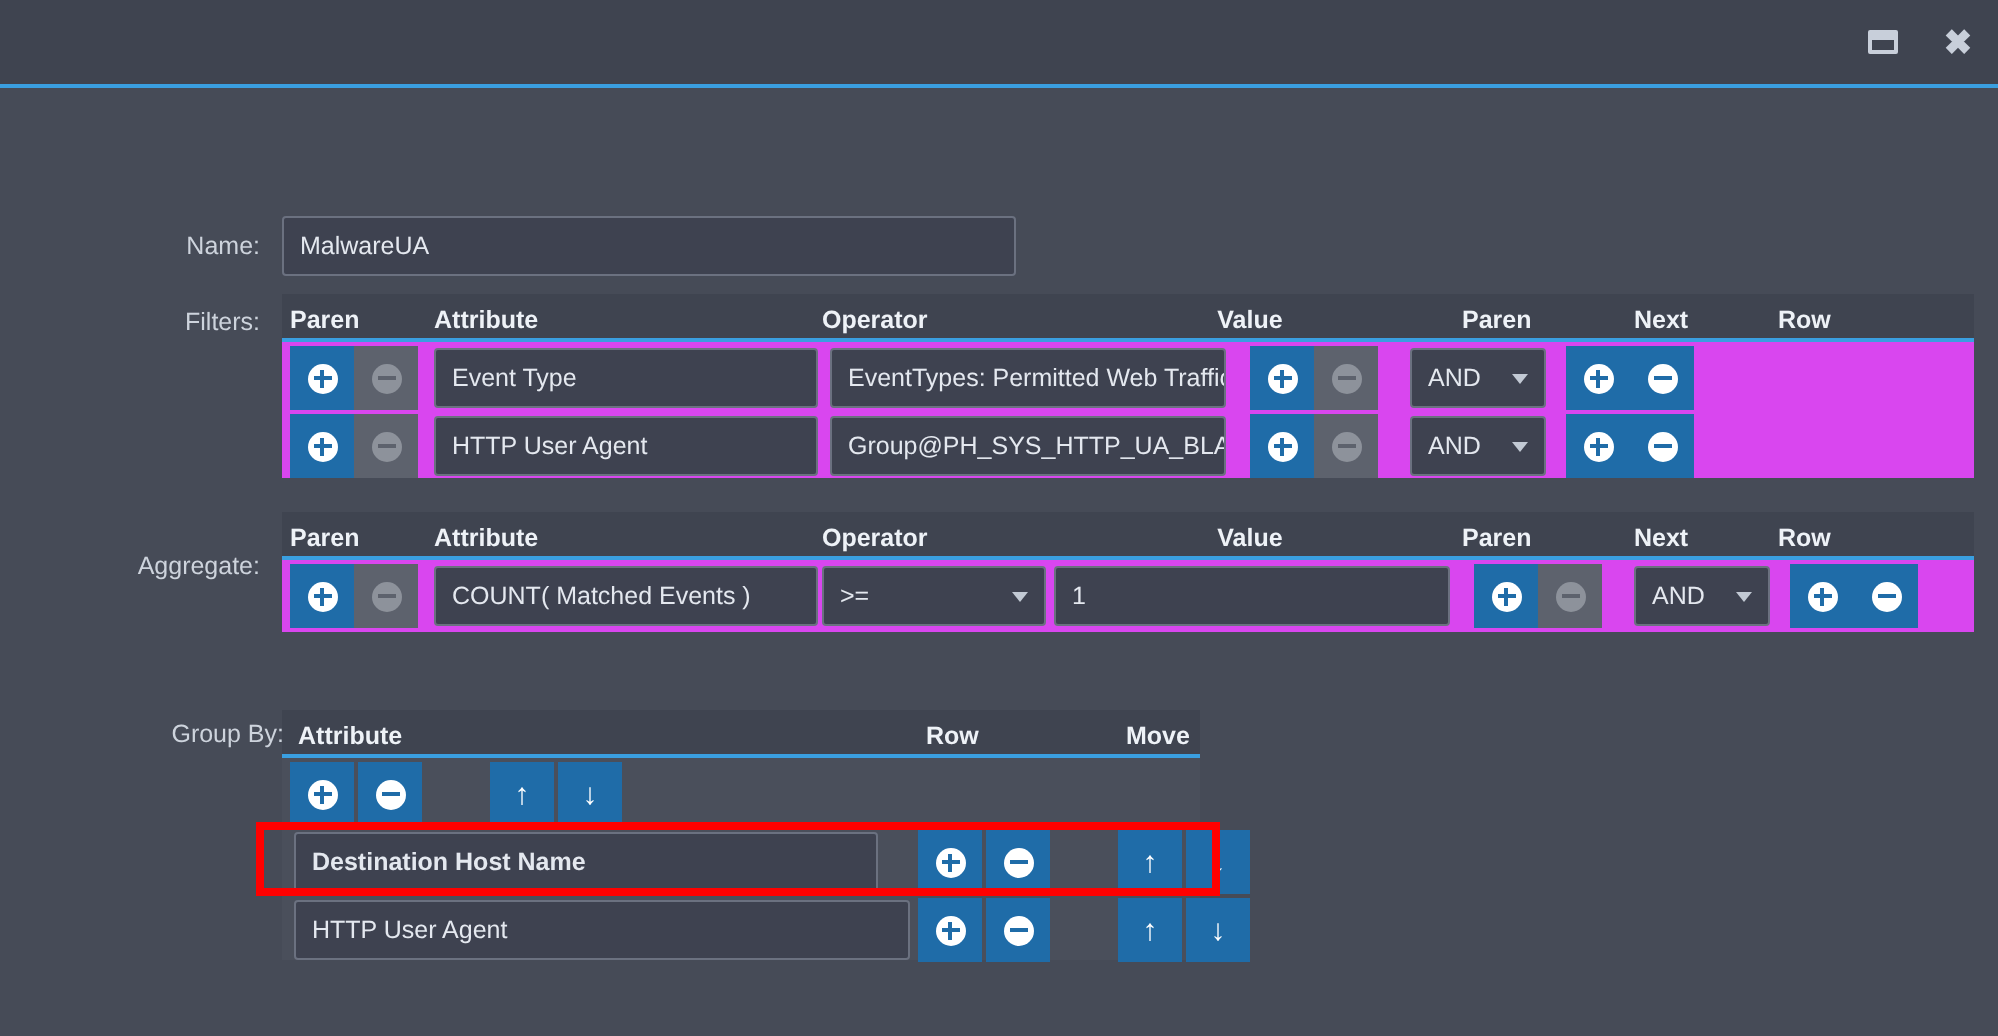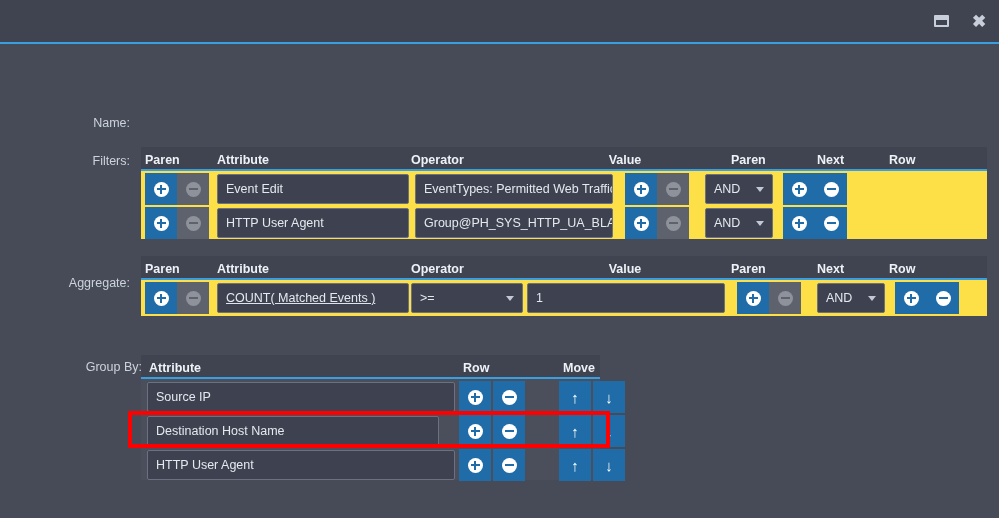--- a/index.html
+++ b/index.html
@@ -69,21 +69,21 @@
     border-radius: 2px;
     color: #e4e8ef;
     font-size: 12.5px;
     font-family: "Liberation Sans", sans-serif;
     padding: 0 8px;
   }
 
   
   .panel {
     position: absolute;
-    background: #fde047;
+    background: #d946ef;
   }
   .panel-head {
     display: flex;
     height: 24px;
     align-items: flex-end;
     border-bottom: 2px solid #3a9fe0;
     background: #3f4450;
   }
   .panel-head .hcell {
     font-size: 12.5px;
@@ -199,20 +199,21 @@
     </div>
     <div class="tb-btn">
       <div class="icon-close">✖</div>
     </div>
   </div>
 </div>
 
 <div class="dialog-body">
 
   <div class="field-label" style="left:0; top:72px;padding-left:13px;">Name:</div>
+  <input class="name-input" type="text" value="MalwareUA" style="">
 
   <div class="field-label" style="left:0; top:110px;">Filters:</div>
 
   <div class="panel" id="filters-panel" style="left:141px; top:103px; width:846px; height:92px;">
     <div class="panel-head">
       <div class="hcell c-paren">Paren</div>
       <div class="hcell c-attr">Attribute</div>
       <div class="hcell c-oper">Operator</div>
       <div class="hcell c-value">Value</div>
       <div class="hcell c-paren2">Paren</div>
@@ -223,21 +224,21 @@
     <div class="grid-row">
       <div class="c-paren" style="display:flex;padding-left:0;margin-left:4px;">
         <div class="sqbtn blue">
             <span class="glyph-plus"></span>
           </div>
         <div class="sqbtn gray">
             <span class="glyph-minus"></span>
           </div>
       </div>
       <div class="c-attr" style="padding-left:6px;">
-        <div class="txtfield" style="width:192px;">Event Edit</div>
+        <div class="txtfield" style="width:192px;">Event Type</div>
       </div>
       <div class="c-value" style="padding-left:4px;">
         <div class="txtfield" style="width:198px;">EventTypes: Permitted Web Traffic</div>
       </div>
       <div class="c-paren2" style="display:flex;padding-left:6px;">
         <div class="sqbtn blue">
             <span class="glyph-plus"></span>
           </div>
         <div class="sqbtn gray">
             <span class="glyph-minus"></span>
@@ -314,21 +315,21 @@
 
     <div class="grid-row">
       <div class="c-paren" style="display:flex;padding-left:0;margin-left:4px;">
         <div class="sqbtn blue">
             <span class="glyph-plus"></span>
           </div>
         <div class="sqbtn gray">
             <span class="glyph-minus"></span>
           </div>
       </div>
-      <div class="c-attr" style="padding-left:6px;text-decoration:underline;">
+      <div class="c-attr" style="padding-left:6px;">
         <div class="txtfield" style="width:192px;">COUNT( Matched Events )</div>
       </div>
       <div class="c-oper" style="padding-left:0;">
         <div class="selfield" style="width:112px;">
           <span>&gt;=</span>
           <span class="chev"></span>
         </div>
       </div>
       <div class="c-value" style="padding-left:4px;">
         <div class="txtfield" style="width:198px;">1</div>
@@ -361,44 +362,41 @@
   <div class="field-label" style="left:12px; top:316px;">Group By:</div>
 
   <div class="gb-panel" style="left:141px; top:311px; width:459px; height:125px;">
     <div class="gb-head">
       <div class="hcell gb-c-attr">Attribute</div>
       <div class="hcell gb-c-row">Row</div>
       <div class="hcell gb-c-move">Move</div>
     </div>
 
     <div class="gb-row">
-      <div class="gb-c-attr" style="padding-left:6px;">
-        <div class="txtfield" style="width:308px;">Source IP</div>
-      </div>
       <div class="gb-c-row" style="display:flex;padding-left:4px;">
         <div class="sqbtn blue">
             <span class="glyph-plus"></span>
           </div>
         <div class="sqbtn blue" style="margin-left:2px;">
             <span class="glyph-minus"></span>
           </div>
       </div>
       <div class="gb-c-move" style="display:flex;padding-left:4px;">
         <div class="sqbtn blue">
             <span class="glyph-arrow">↑</span>
           </div>
         <div class="sqbtn blue" style="margin-left:2px;">
             <span class="glyph-arrow">↓</span>
           </div>
       </div>
     </div>
 
     <div class="gb-row">
       <div class="gb-c-attr" style="padding-left:6px;">
-        <div class="txtfield" style="width:292px;">Destination Host Name</div>
+        <div class="txtfield" style="width:292px;font-weight:bold;">Destination Host Name</div>
       </div>
       <div class="gb-c-row" style="display:flex;padding-left:4px;">
         <div class="sqbtn blue">
             <span class="glyph-plus"></span>
           </div>
         <div class="sqbtn blue" style="margin-left:2px;">
             <span class="glyph-minus"></span>
           </div>
       </div>
       <div class="gb-c-move" style="display:flex;padding-left:4px;">

